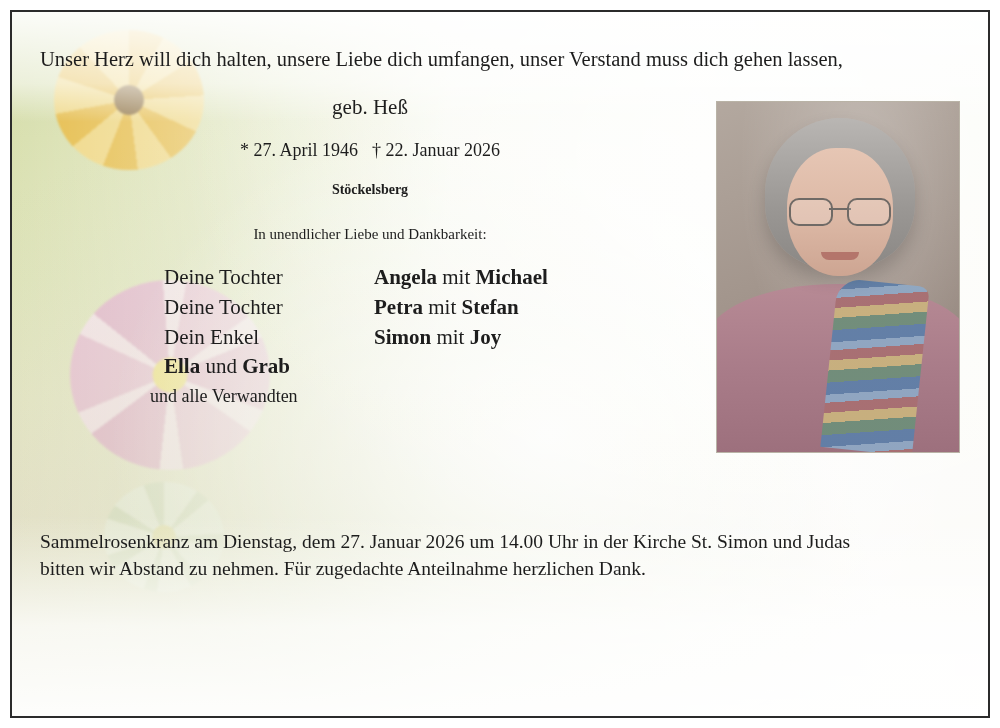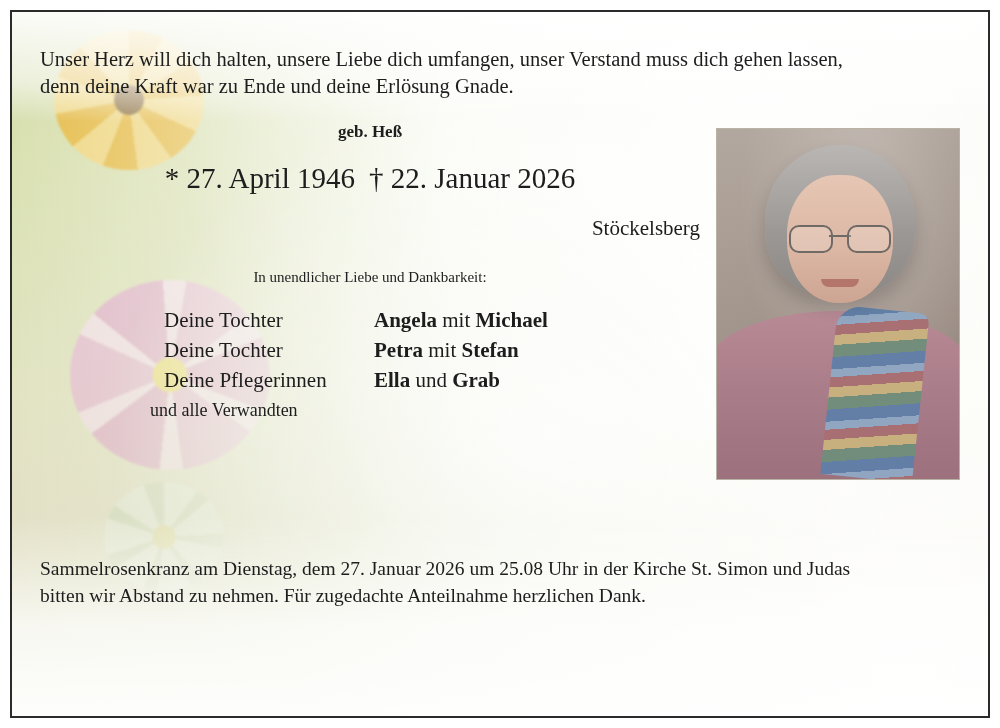--- a/index.html
+++ b/index.html
@@ -156,34 +156,33 @@
   }
 
   .name {
     font-size: 38px;
     font-weight: bold;
     font-style: italic;
     letter-spacing: .5px;
     margin: 10px 0 0 0;
   }
   .maiden {
-    font-size: 17px;
-    font-weight: bold;
+    font-size: 21px;
+    font-weight: normal;
     margin-top: 12px;
   }
   .dates {
-    font-size: 29px;
+    font-size: 18px;
     margin-top: 20px;
   }
   .dates .sep { display: inline-block; width: 14px; }
   .place {
-    font-size: 21px;
-    font-weight: normal;
+    font-size: 14px;
+    font-weight: bold;
     margin-top: 21px;
-    text-align: right;
   }
   .dedication {
     font-size: 15px;
     margin-top: 28px;
   }
 
   .family {
     margin: 20px auto 0 auto;
     width: 440px;
     text-align: left;
@@ -311,21 +310,20 @@
       <div class="daisy"></div>
       <div class="haze"></div>
       <div class="top-white"></div>
       <div class="bottom-white"></div>
     </div>
 
     <div id="content">
 
       <div class="intro">
         <span class="intro-line">Unser Herz will dich halten, unsere Liebe dich umfangen, unser Verstand muss dich gehen lassen,</span>
-        <span class="intro-line">denn deine Kraft war zu Ende und deine Erlösung Gnade.</span>
       </div>
 
       <div class="main-block">
 
         <div class="center-col">
           <div class="maiden">geb. Heß</div>
           <div class="dates">
             <span>* 27. April 1946</span><span class="sep"></span><span>† 22. Januar 2026</span>
           </div>
           <div class="place">Stöckelsberg</div>
@@ -334,21 +332,24 @@
           <div class="family">
             <div class="fam-row">
               <span class="fam-rel">Deine Tochter</span>
               <span class="fam-names"><b>Angela</b><span> mit </span><b>Michael</b></span>
             </div>
             <div class="fam-row">
               <span class="fam-rel">Deine Tochter</span>
               <span class="fam-names"><b>Petra</b><span> mit </span><b>Stefan</b></span>
             </div>
             <div class="fam-row">
-              <span class="fam-rel">Deine Pflegerinnen</span>
+              <span class="fam-rel">Dein Enkel</span>
+              <span class="fam-names"><b>Simon</b><span> mit </span><b>Joy</b></span>
+            </div>
+            <div class="fam-row">
               <span class="fam-names"><b>Ella</b><span> und </span><b>Grab</b></span>
             </div>
             <div class="fam-tail">und alle Verwandten</div>
           </div>
         </div>
 
         <div class="portrait">
           <div class="p-bg"></div>
           <div class="body"></div>
           <div class="scarf"></div>
@@ -359,20 +360,20 @@
             <div class="bridge"></div>
             <div class="lens r"></div>
           </div>
           <div class="mouth"></div>
         </div>
 
       </div>
 
       <div class="footer">
         <p class="f-para">
-          <span class="f-line">Sammelrosenkranz am Dienstag, dem 27. Januar 2026 um 25.08 Uhr in der Kirche St. Simon und Judas</span>
+          <span class="f-line">Sammelrosenkranz am Dienstag, dem 27. Januar 2026 um 14.00 Uhr in der Kirche St. Simon und Judas</span>
           <span class="f-line">bitten wir Abstand zu nehmen. Für zugedachte Anteilnahme herzlichen Dank.</span>
         </p>
       </div>
 
     </div>
   </div>
 </div>
 
 </body></html>

